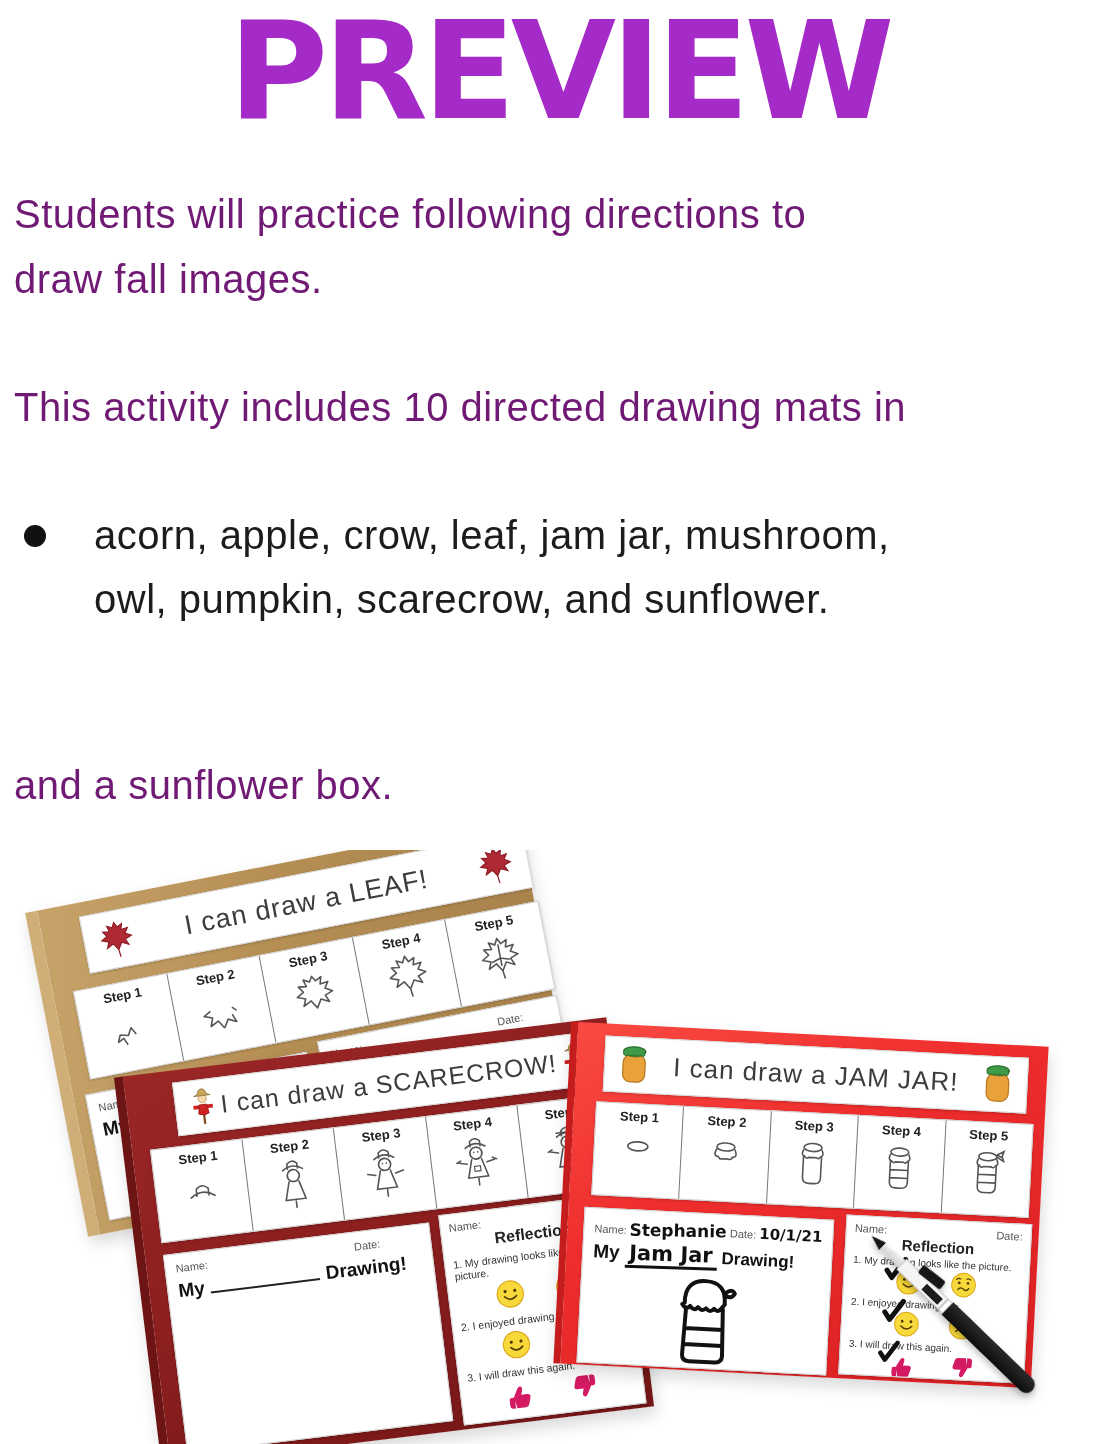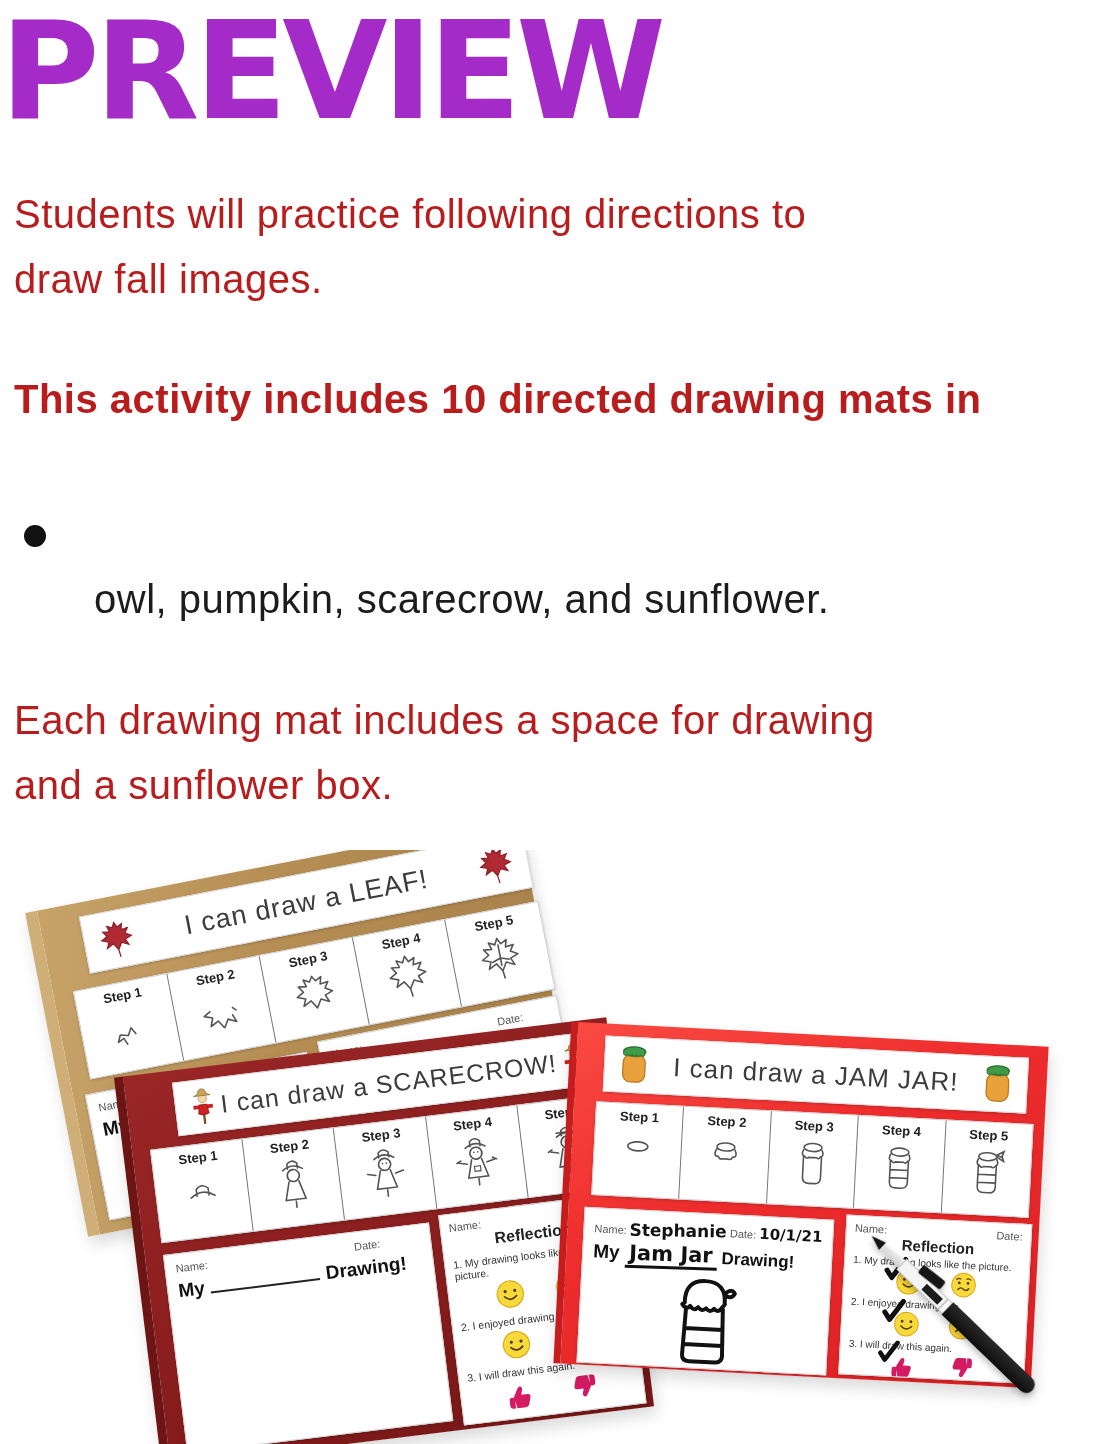--- a/index.html
+++ b/index.html
@@ -3,31 +3,31 @@
 <meta charset="utf-8">
 <style>
   * { margin:0; padding:0; box-sizing:border-box; }
   html,body { background:#ffffff; }
   .page {
     position:relative; width:1118px; height:1444px; background:#fff;
     font-family:"Liberation Sans", sans-serif; color:#1c1c1c; overflow:hidden;
   }
   
   .preview-title {
-    position:absolute; top:0px; left:0; width:100%; text-align:left;
+    position:absolute; top:0px; left:0; width:100%; text-align:center;
     font-family:"DejaVu Sans", sans-serif; font-weight:bold;
     font-size:136px; letter-spacing:-5px; color:#a52bc8; line-height:1.05;
   }
   
   .para {
-    position:absolute; left:14px; font-size:40px; line-height:1.62; color:#b91c1c;
+    position:absolute; left:14px; font-size:40px; line-height:1.62; color:#701a75;
     letter-spacing:0.5px;
   }
   .p1 { top:182px; }
-  .p2 { top:367px;font-weight:bold; }
+  .p2 { top:375px; }
   .p3 { top:688px; }
   .bullet-row { position:absolute; left:14px; top:503px; display:flex; }
   .bullet-dot {
     width:22px; height:22px; border-radius:50%; background:#111;
     margin-top:22px; margin-left:10px; flex:0 0 auto;
   }
   .bullet-text { margin-left:48px; font-size:40px; line-height:1.6; letter-spacing:0.5px; }
   
   .photo { position:absolute; left:0; top:850px; width:1118px; height:594px; overflow:hidden; }
   .mat { position:absolute; box-shadow:2px 8px 16px rgba(0,0,0,0.15); }
@@ -106,24 +106,24 @@
 <div class="page">
 
   <h1 class="preview-title">PREVIEW</h1>
 
   <p class="para p1"><span>Students will practice following directions to</span><br><span>draw fall images.</span></p>
 
   <p class="para p2"><span>This activity includes 10 directed drawing mats in</span><br></p>
 
   <div class="bullet-row">
     <span class="bullet-dot"></span>
-    <span class="bullet-text"><br><span>owl, pumpkin, scarecrow, and sunflower.</span></span>
+    <span class="bullet-text"><span>acorn, apple, crow, leaf, jam jar, mushroom,</span><br><span>owl, pumpkin, scarecrow, and sunflower.</span></span>
   </div>
 
-  <p class="para p3"><span>Each drawing mat includes a space for drawing</span><br><span>and a sunflower box.</span></p>
+  <p class="para p3"><br><span>and a sunflower box.</span></p>
 
   <div class="photo">
 
     <div class="mat mat-leaf">
       <div class="title-strip" style="left:40px; top:14px; width:452px; height:58px;">
         <svg width="40" height="40" viewBox="0 0 44 48">
             <path d="M22,4 L25,10 L31,7 L29,14 L37,13 L33,19 L40,23 L32,26 L35,33 L27,29 L22,37 L17,29 L9,33 L12,26 L4,23 L11,19 L7,13 L15,14 L13,7 L19,10 Z M22,37 L23,46" fill="#b02a33" stroke="#8f1f28" stroke-width="1.5"></path>
           </svg>
         <span class="mat-title">I can draw a LEAF!</span>
         <svg width="40" height="40" viewBox="0 0 44 48">

